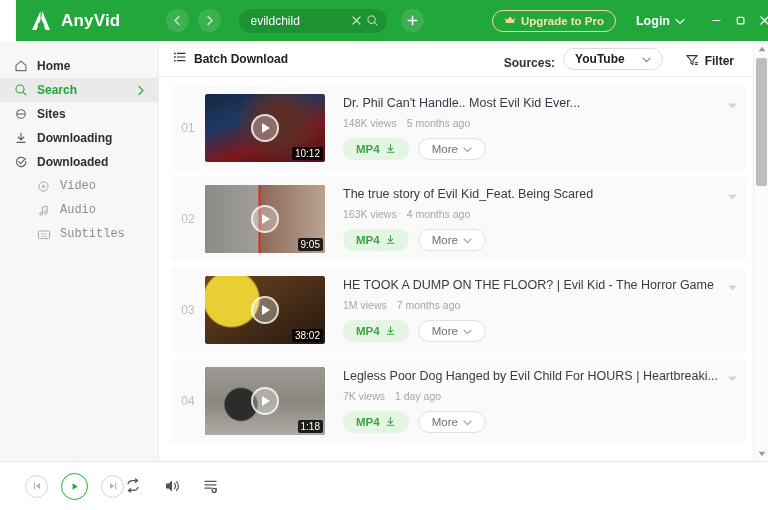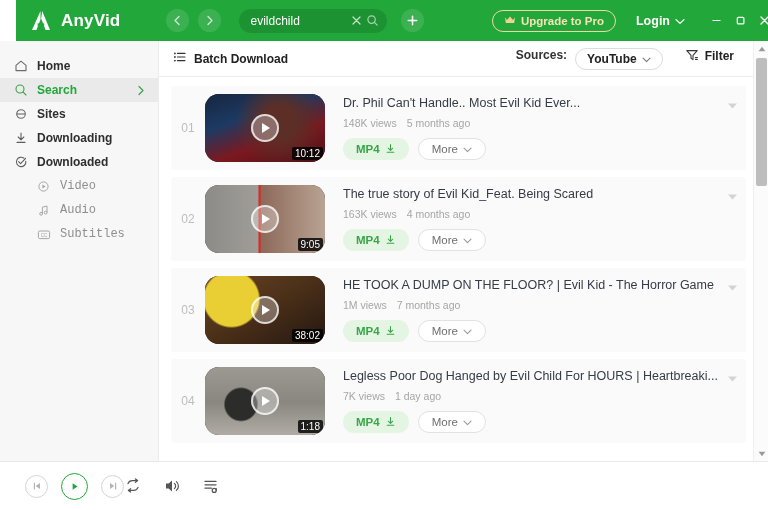--- a/index.html
+++ b/index.html
@@ -83,25 +83,25 @@
   .side-sub .s-lbl { margin-left:4px;font-family:Liberation Mono, monospace; }
 
   
   .toolbar {
     position:absolute; left:159px; top:41px; width:609px; height:36px;
     background:#fff; border-bottom:1px solid #ededed;
     display:flex; align-items:center;
   }
   .batch { display:flex; align-items:center; gap:7px; margin-left:14px; cursor:pointer; }
   .batch-lbl { font-size:12px; color:#222; font-weight:600; }
-  .tb-right { margin-left:auto; display:flex; align-items:flex-start; padding-right:34px; }
+  .tb-right { margin-left:auto; display:flex; align-items:flex-end; padding-right:34px; }
   .src-lbl { font-size:12px; color:#333; font-weight:600; margin-right:8px; }
   .src-pill {
     height:22px; border:1px solid #dcdcdc; border-radius:11px; background:#fff;
-    display:flex; align-items:center; gap:5px; padding:0 11px; cursor:pointer;
+    display:flex; align-items:center; gap:17px; padding:0 11px; cursor:pointer;
     font-size:12px; color:#222; font-weight:600;
   }
   .filter-btn {
     display:flex; align-items:center; gap:6px; margin-left:22px; cursor:pointer;
     font-size:12px; color:#222; font-weight:600;
   }
 
   
   .list {
     position:absolute; left:159px; top:77px; width:609px; height:384px;
@@ -110,21 +110,21 @@
   .row {
     position:relative; height:84px; margin:7px 22px 0 12px;
     background:#fafafa; border-radius:3px;
     display:flex; align-items:center;
   }
   .row:first-child { margin-top:9px; }
   .idx {
     width:34px; text-align:center; font-size:12px; color:#bdbdbd; flex:none;
   }
   .thumb {
-    position:relative; width:120px; height:68px; border-radius:14px; flex:none;
+    position:relative; width:120px; height:68px; border-radius:3px; flex:none;
     overflow:hidden; background:#222;
   }
   .thumb .art { position:absolute; inset:0; }
   .play-ov {
     position:absolute; left:50%; top:50%; transform:translate(-50%,-50%);
     width:28px; height:28px; border-radius:50%;
     background:rgba(255,255,255,.30); border:2px solid rgba(255,255,255,.75);
     display:flex; align-items:center; justify-content:center;
   }
   .play-ov i {

